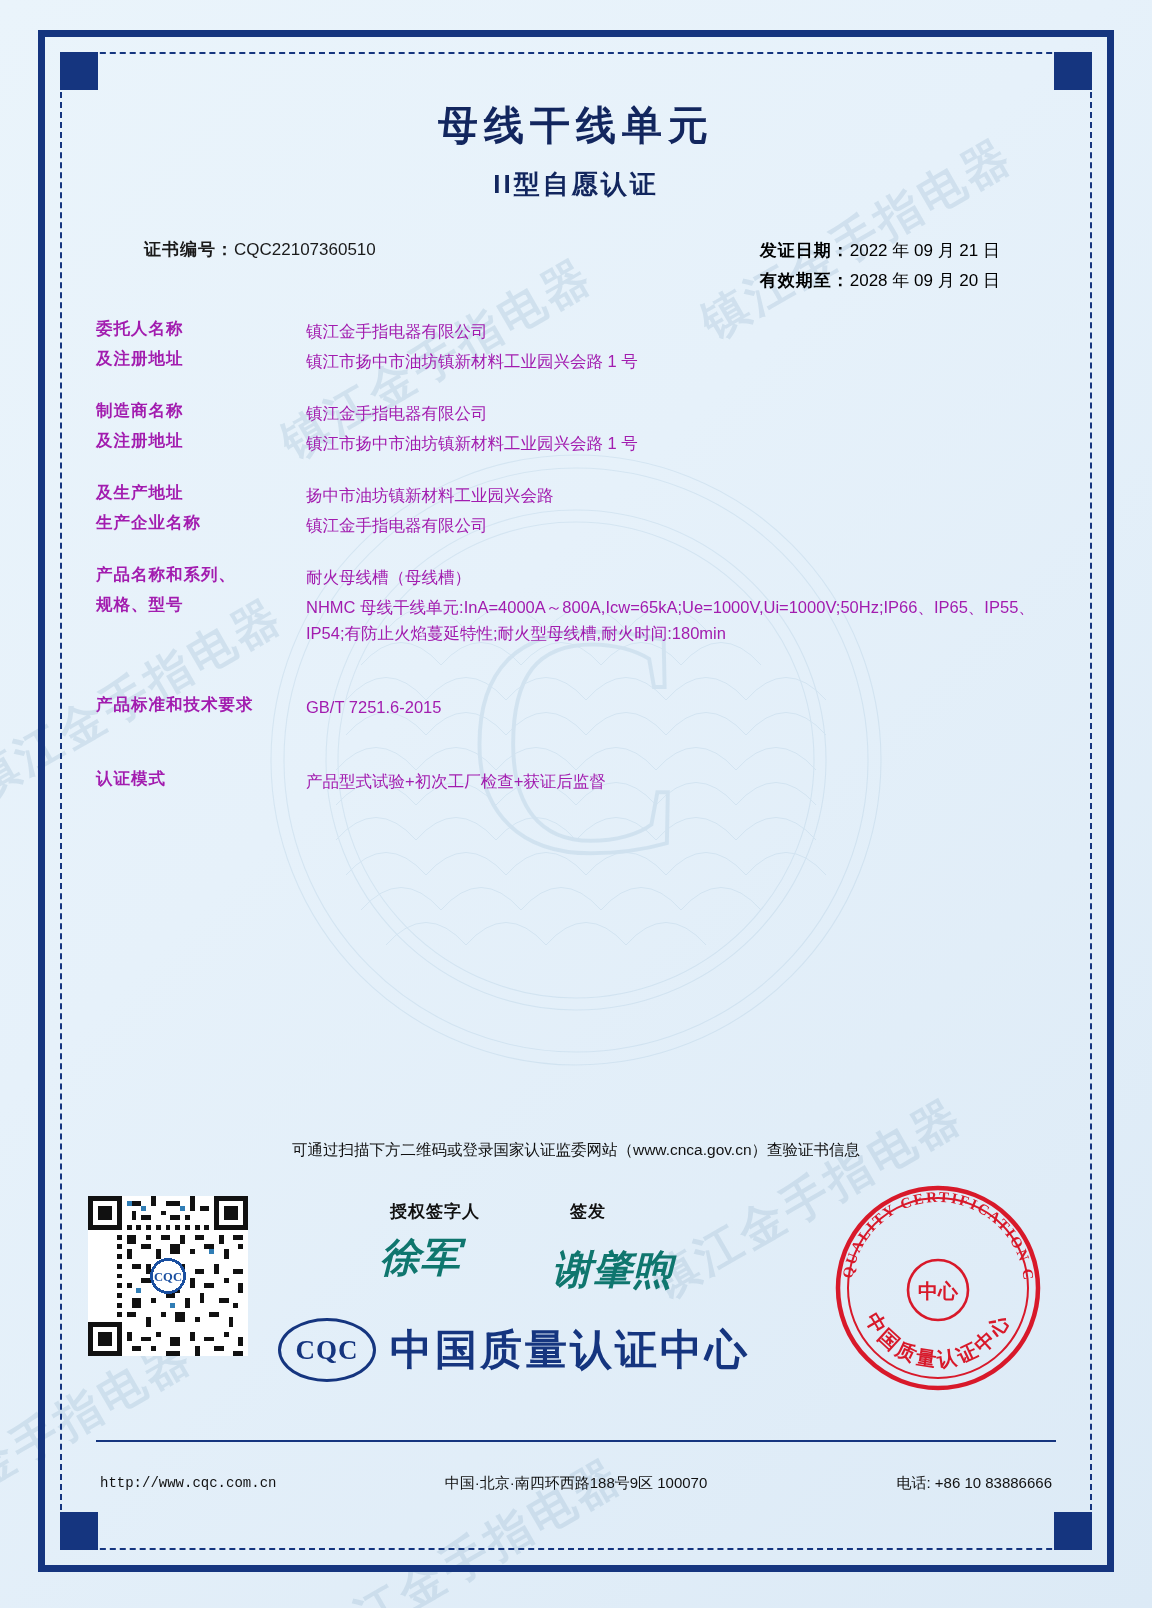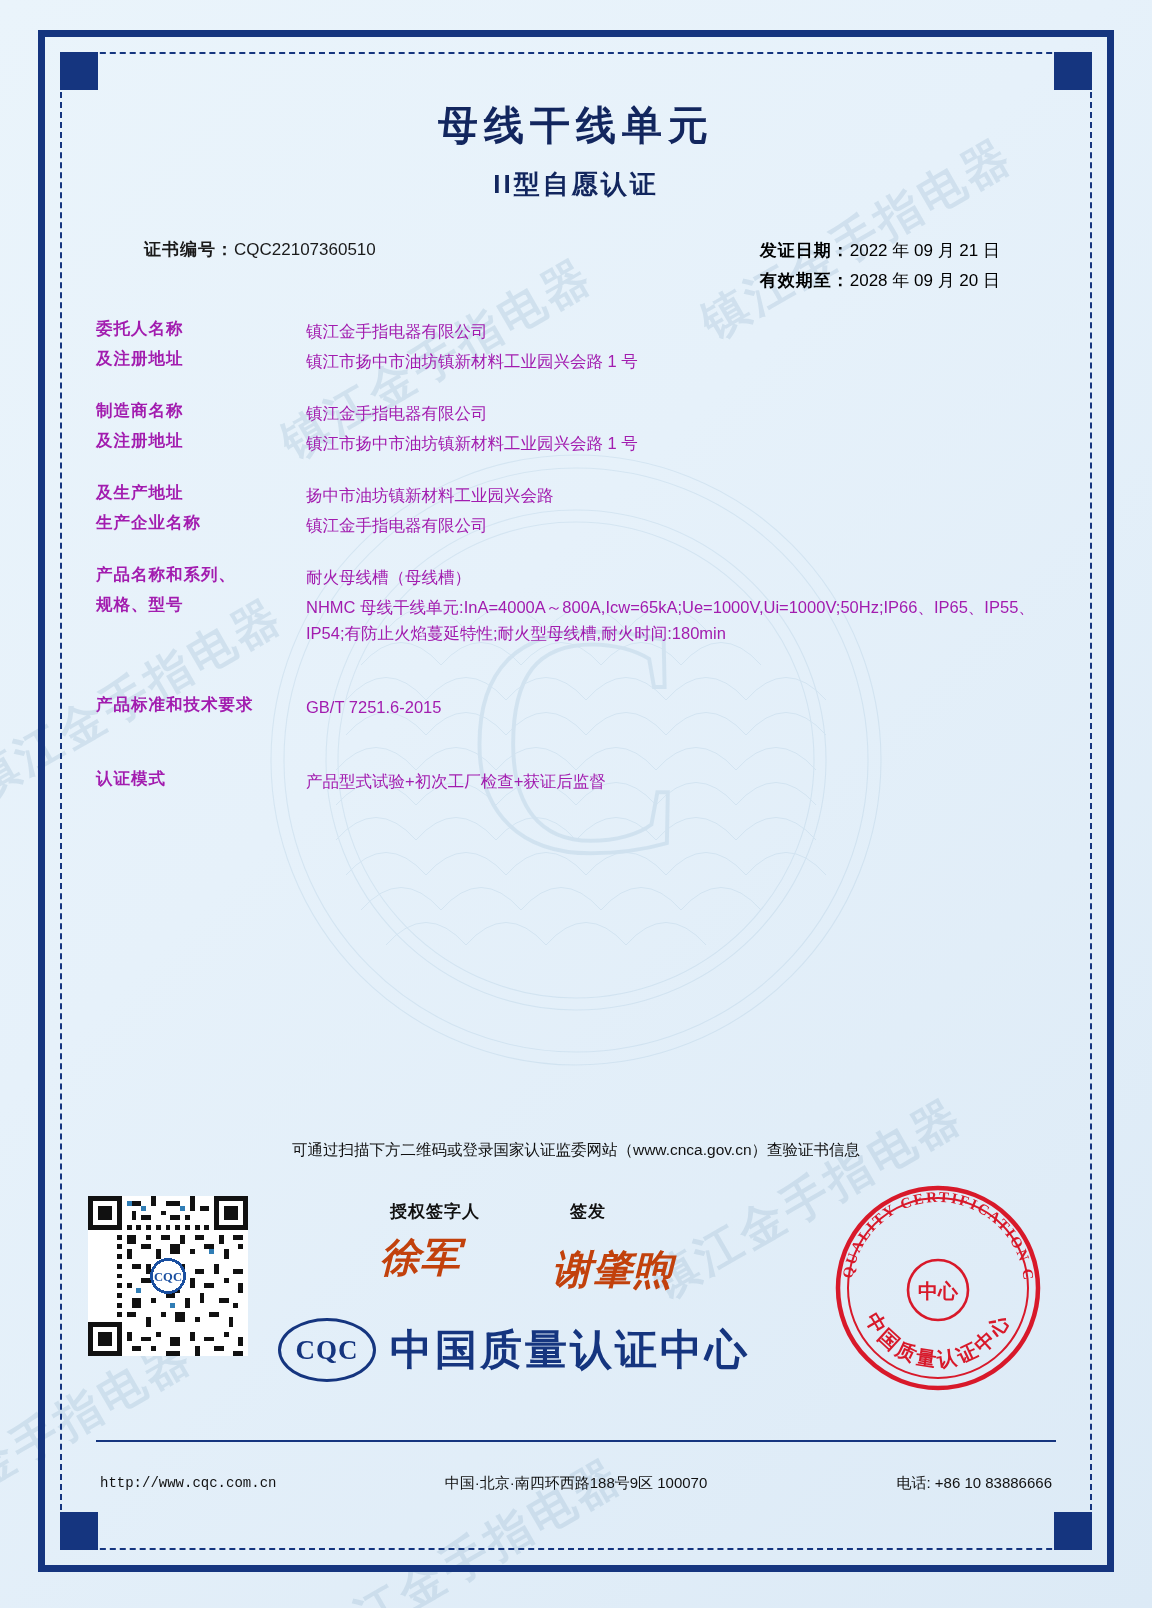--- a/index.html
+++ b/index.html
@@ -80,21 +80,21 @@
   .qr svg{display:block;}
 
   .signblock{position:absolute;left:380px;top:1200px;width:360px;}
   .sig-labels{position:relative;height:26px;text-align:center;}
   .sig-labels span{position:absolute;font-size:17px;font-weight:bold;color:#111;letter-spacing:1px;}
   .sig-l1{left:10px;}
   .sig-l2{left:190px;}
   .sig-names{position:relative;height:70px;margin-top:4px;}
   .sig-names span{
     position:absolute;font-family:"Liberation Serif","DejaVu Serif",serif;
-    font-size:40px;color:#c2410c;font-style:italic;font-weight:bold;text-align:right;
+    font-size:40px;color:#0f766e;font-style:italic;font-weight:bold;text-align:right;
   }
   .sig-n1{left:0px;top:0;}
   .sig-n2{left:172px;top:12px;}
 
   .cqc-logo{position:absolute;left:278px;top:1318px;display:flex;align-items:center;}
   .cqc-mark{
     width:92px;height:58px;border:3px solid #15357f;border-radius:50%;
     display:flex;align-items:center;justify-content:center;
     font-weight:bold;font-size:27px;color:#15357f;letter-spacing:1px;
     font-family:"Liberation Serif","DejaVu Serif",serif;

